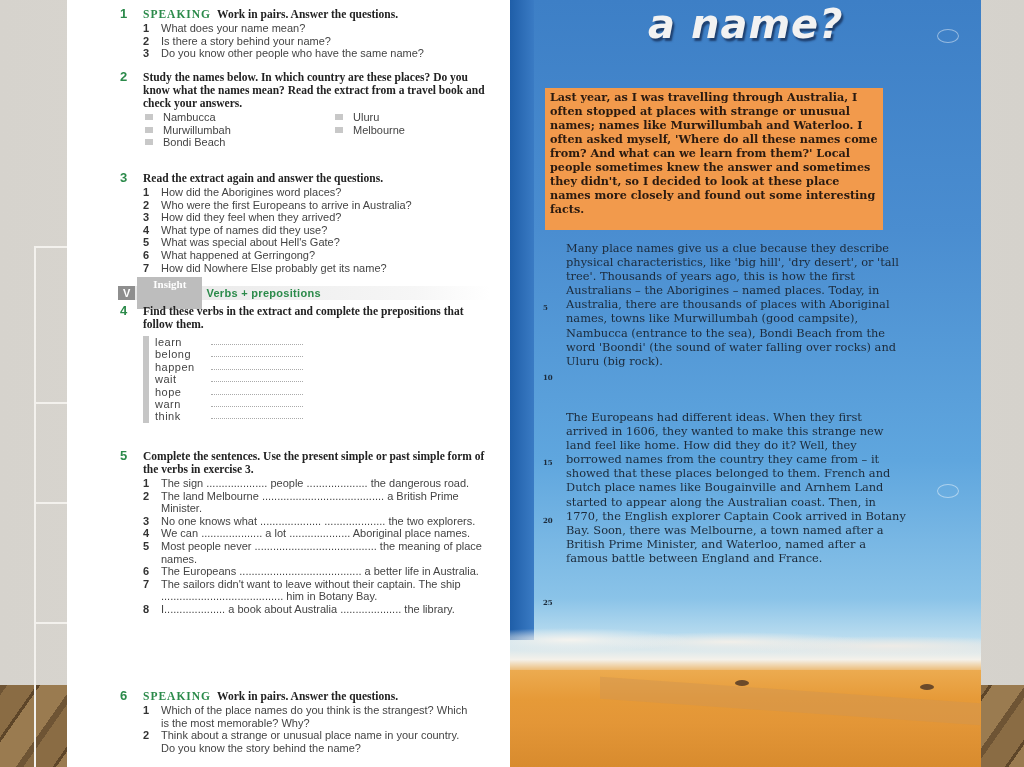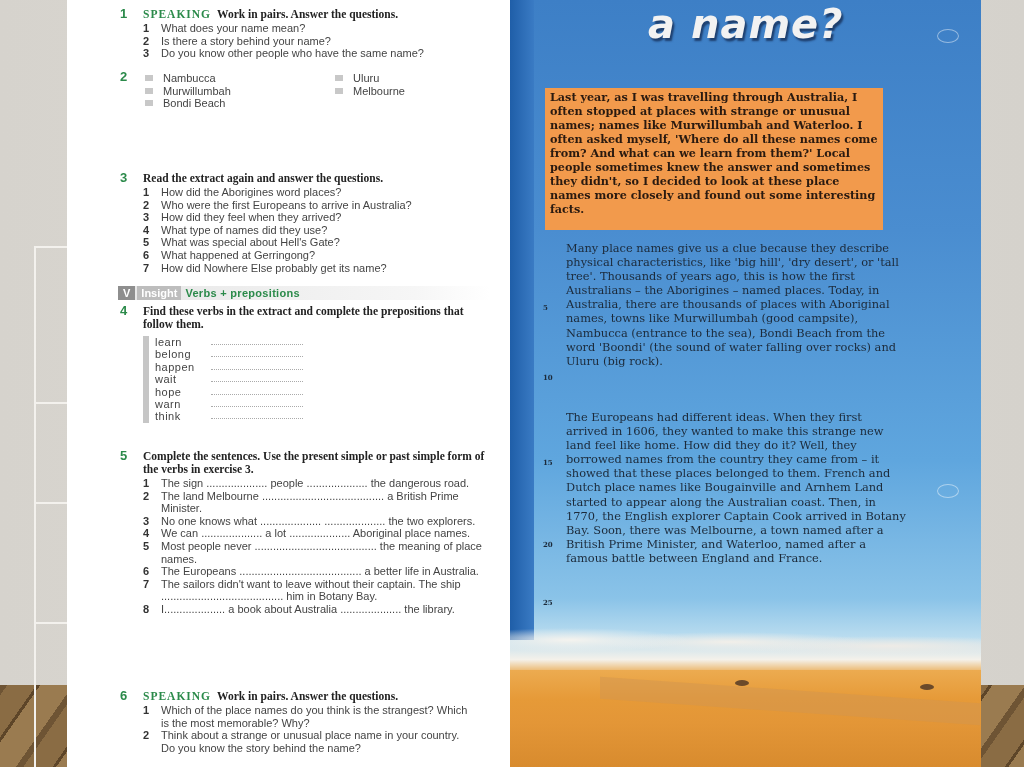--- a/index.html
+++ b/index.html
@@ -26,21 +26,21 @@
     .speak { color:#2b8a4a; letter-spacing:1px; margin-right:6px; }
     .items { margin-left:23px; margin-top:1px; }
     .item { display:flex; }
     .item .n { width:18px; font-weight:bold; flex:none; color:#333; }
     .item .t { color:#444; }
     .names { margin-left:23px; display:grid; grid-template-columns:190px 160px; margin-top:1px; }
     .names div { display:flex; align-items:center; color:#444; }
     .sq { display:inline-block; width:8px; height:6px; background:#c8c8c8; margin-right:10px; margin-left:2px; }
     .insight { position:absolute; left:118px; top:286px; width:372px; height:14px; background:linear-gradient(90deg,#e7e7e7,#f6f6f6 80%,#fff); font-size:11px; display:flex; align-items:center; }
     .insight .v { background:#8e8e8e; color:#fff; font-weight:bold; padding:0 5px; height:14px; line-height:14px; }
-    .insight .lab { background:#bdbdbd; color:#fff; font-weight:bold; padding:0 4px; height:14px; line-height:14px; margin-left:2px; }
+    .insight .lab { background:#bdbdbd; color:#fff; font-weight:bold; padding:0 16px; height:32px; line-height:14px; margin-left:2px;font-family:Liberation Serif, serif; }
     .insight .ttl { color:#2b8a4a; font-weight:bold; margin-left:4px; letter-spacing:0.3px; }
     .verbs { margin-left:23px; margin-top:5px; border-left:6px solid #c6c6c6; padding-left:6px; }
     .verb { display:flex; line-height:12.4px; color:#444; }
     .verb .w { width:56px; letter-spacing:0.5px; }
     .verb .dots { width:92px; border-bottom:1px dotted #aaa; height:8px; }
 
     .title { position:absolute; left:520px; top:5px; font-family:"DejaVu Sans", sans-serif; font-weight:bold; font-style:italic; color:#f2f2f2; font-size:40px; line-height:38px; text-shadow:2px 3px 2px #1e3f6e; letter-spacing:1px; }
     .title .l2 { display:block; margin-left:128px; }
     .intro { position:absolute; left:545px; top:88px; width:338px; height:142px; background:#f29a4c; font-family:"DejaVu Serif", serif; font-weight:bold; font-size:11.2px; line-height:14px; color:#2a1a10; padding:2px 4px 0 5px; box-sizing:border-box; }
     .body-text { position:absolute; left:566px; font-family:"DejaVu Serif", serif; font-size:11.4px; line-height:14.1px; color:#1c2a3a; width:340px; }
@@ -73,20 +73,21 @@
       </div>
     <div class="item">
         <span class="n">3</span>
         <span class="t">Do you know other people who have the same name?</span>
       </div>
   </div>
 </div>
 
 <div class="ex" style="top:71px;width:370px;">
   <span class="num">2</span>
+  <div class="head">Study the names below. In which country are these places? Do you know what the names mean? Read the extract from a travel book and check your answers.</div>
   <div class="names">
     <div>
         <span class="sq"></span>
         <span>Nambucca</span>
       </div>
     <div>
         <span class="sq"></span>
         <span>Uluru</span>
       </div>
     <div>
@@ -252,16 +253,16 @@
 <div class="intro">Last year, as I was travelling through Australia, I often stopped at places with strange or unusual names; names like Murwillumbah and Waterloo. I often asked myself, 'Where do all these names come from? And what can we learn from them?' Local people sometimes knew the answer and sometimes they didn't, so I decided to look at these place names more closely and found out some interesting facts.</div>
 
 <div class="body-text" style="top:241px;">
   <span class="lnum" style="top:60px;">5</span>
   <span class="lnum" style="top:130px;">10</span>
   <span>Many place names give us a clue because they describe physical characteristics, like 'big hill', 'dry desert', or 'tall tree'. Thousands of years ago, this is how the first Australians – the Aborigines – named places. Today, in Australia, there are thousands of places with Aboriginal names, towns like Murwillumbah (good campsite), Nambucca (entrance to the sea), Bondi Beach from the word 'Boondi' (the sound of water falling over rocks) and Uluru (big rock).</span>
 </div>
 
 <div class="body-text" style="top:410px;">
   <span class="lnum" style="top:46px;">15</span>
-  <span class="lnum" style="top:128px;">20</span>
+  <span class="lnum" style="top:104px;">20</span>
   <span class="lnum" style="top:186px;">25</span>
   <span>The Europeans had different ideas. When they first arrived in 1606, they wanted to make this strange new land feel like home. How did they do it? Well, they borrowed names from the country they came from – it showed that these places belonged to them. French and Dutch place names like Bougainville and Arnhem Land started to appear along the Australian coast. Then, in 1770, the English explorer Captain Cook arrived in Botany Bay. Soon, there was Melbourne, a town named after a British Prime Minister, and Waterloo, named after a famous battle between England and France.</span>
 </div>
 
 </body></html>

